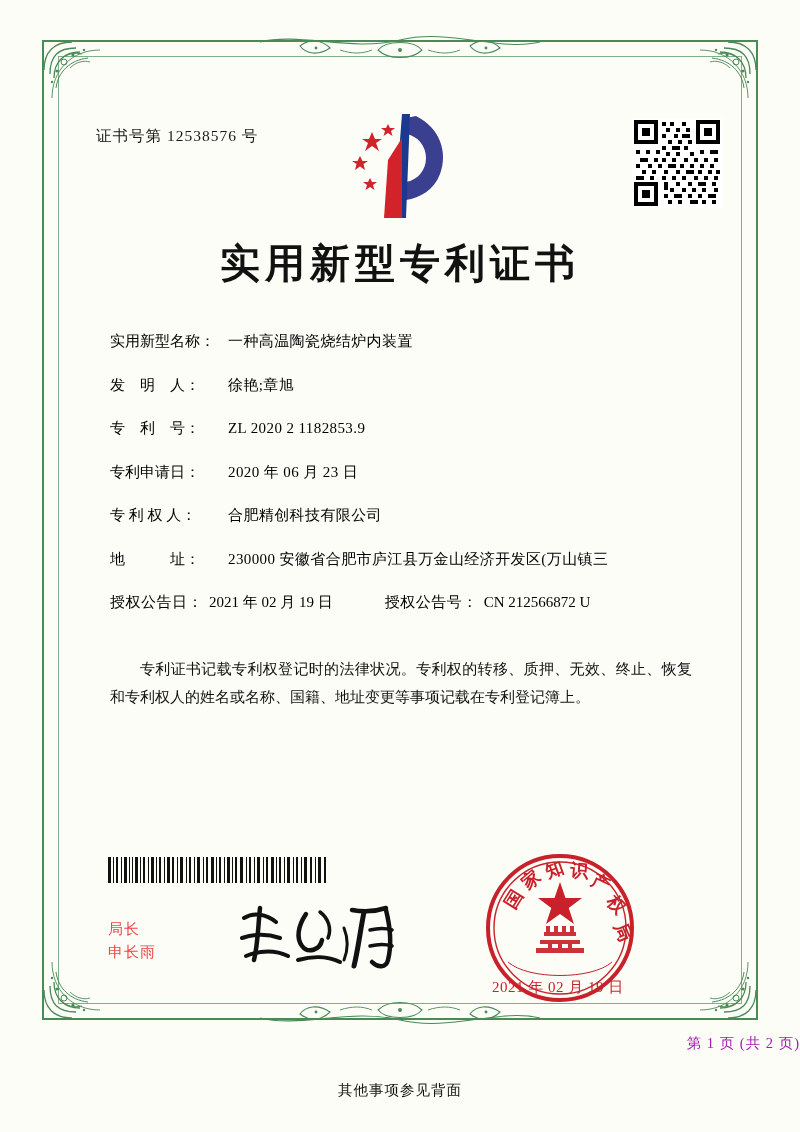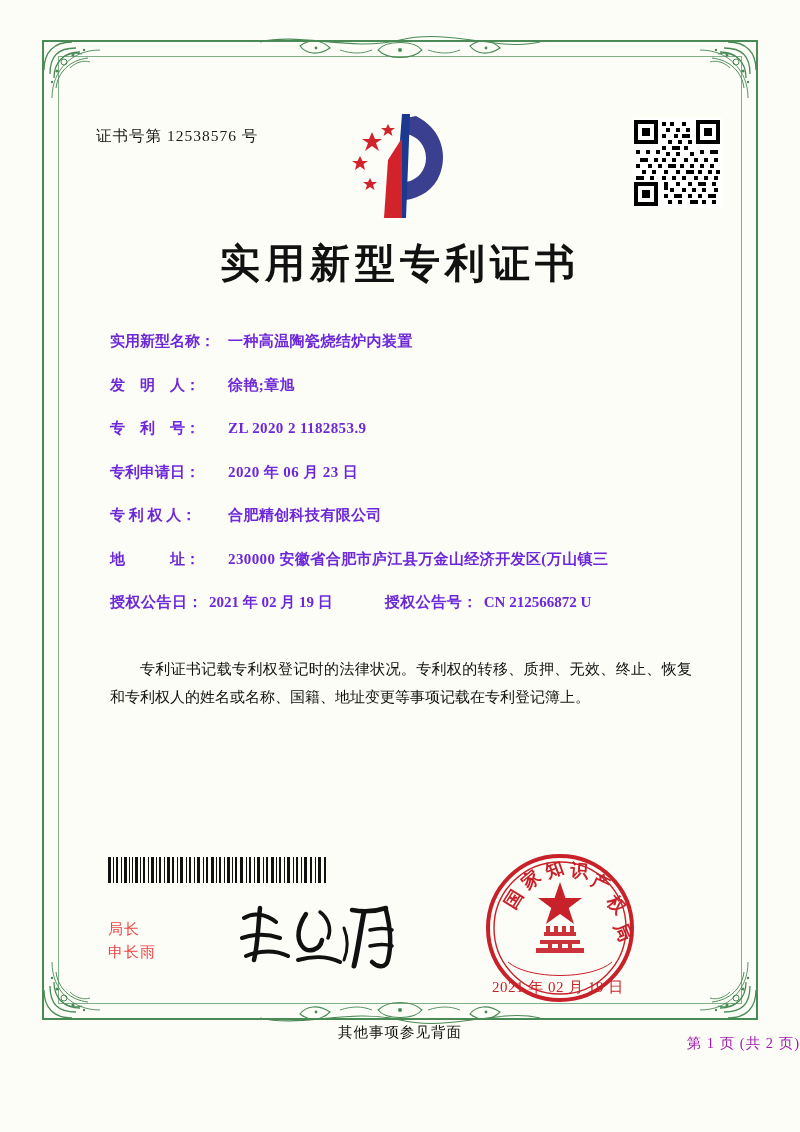--- a/index.html
+++ b/index.html
@@ -103,23 +103,22 @@
     font-family: "Liberation Serif", "DejaVu Serif", serif;
   }
 
   
   .fields {
     position: absolute;
     left: 110px;
     top: 330px;
     width: 600px;
     font-size: 15px;
-    color: #6d28d9;
+    color: #000000;
     line-height: 1.5;
-    font-weight: bold;
   }
   .field-row {
     display: flex;
     align-items: flex-start;
     margin-bottom: 21px;
     white-space: nowrap;
   }
   .field-label {
     flex: 0 0 auto;
     width: 118px;
@@ -212,21 +211,21 @@
     left: 0; right: 0;
     top: 1034px;
     text-align: right;
     font-size: 14.5px;
     color: #a21caf;
     letter-spacing: 1px;
   }
   .footnote {
     position: absolute;
     left: 0; right: 0;
-    top: 1023px;
+    top: 1081px;
     text-align: center;
     font-size: 14.5px;
     color: #111;
     letter-spacing: 1px;
   }
 </style>
 </head>
 <body>
 
 <div class="page">

